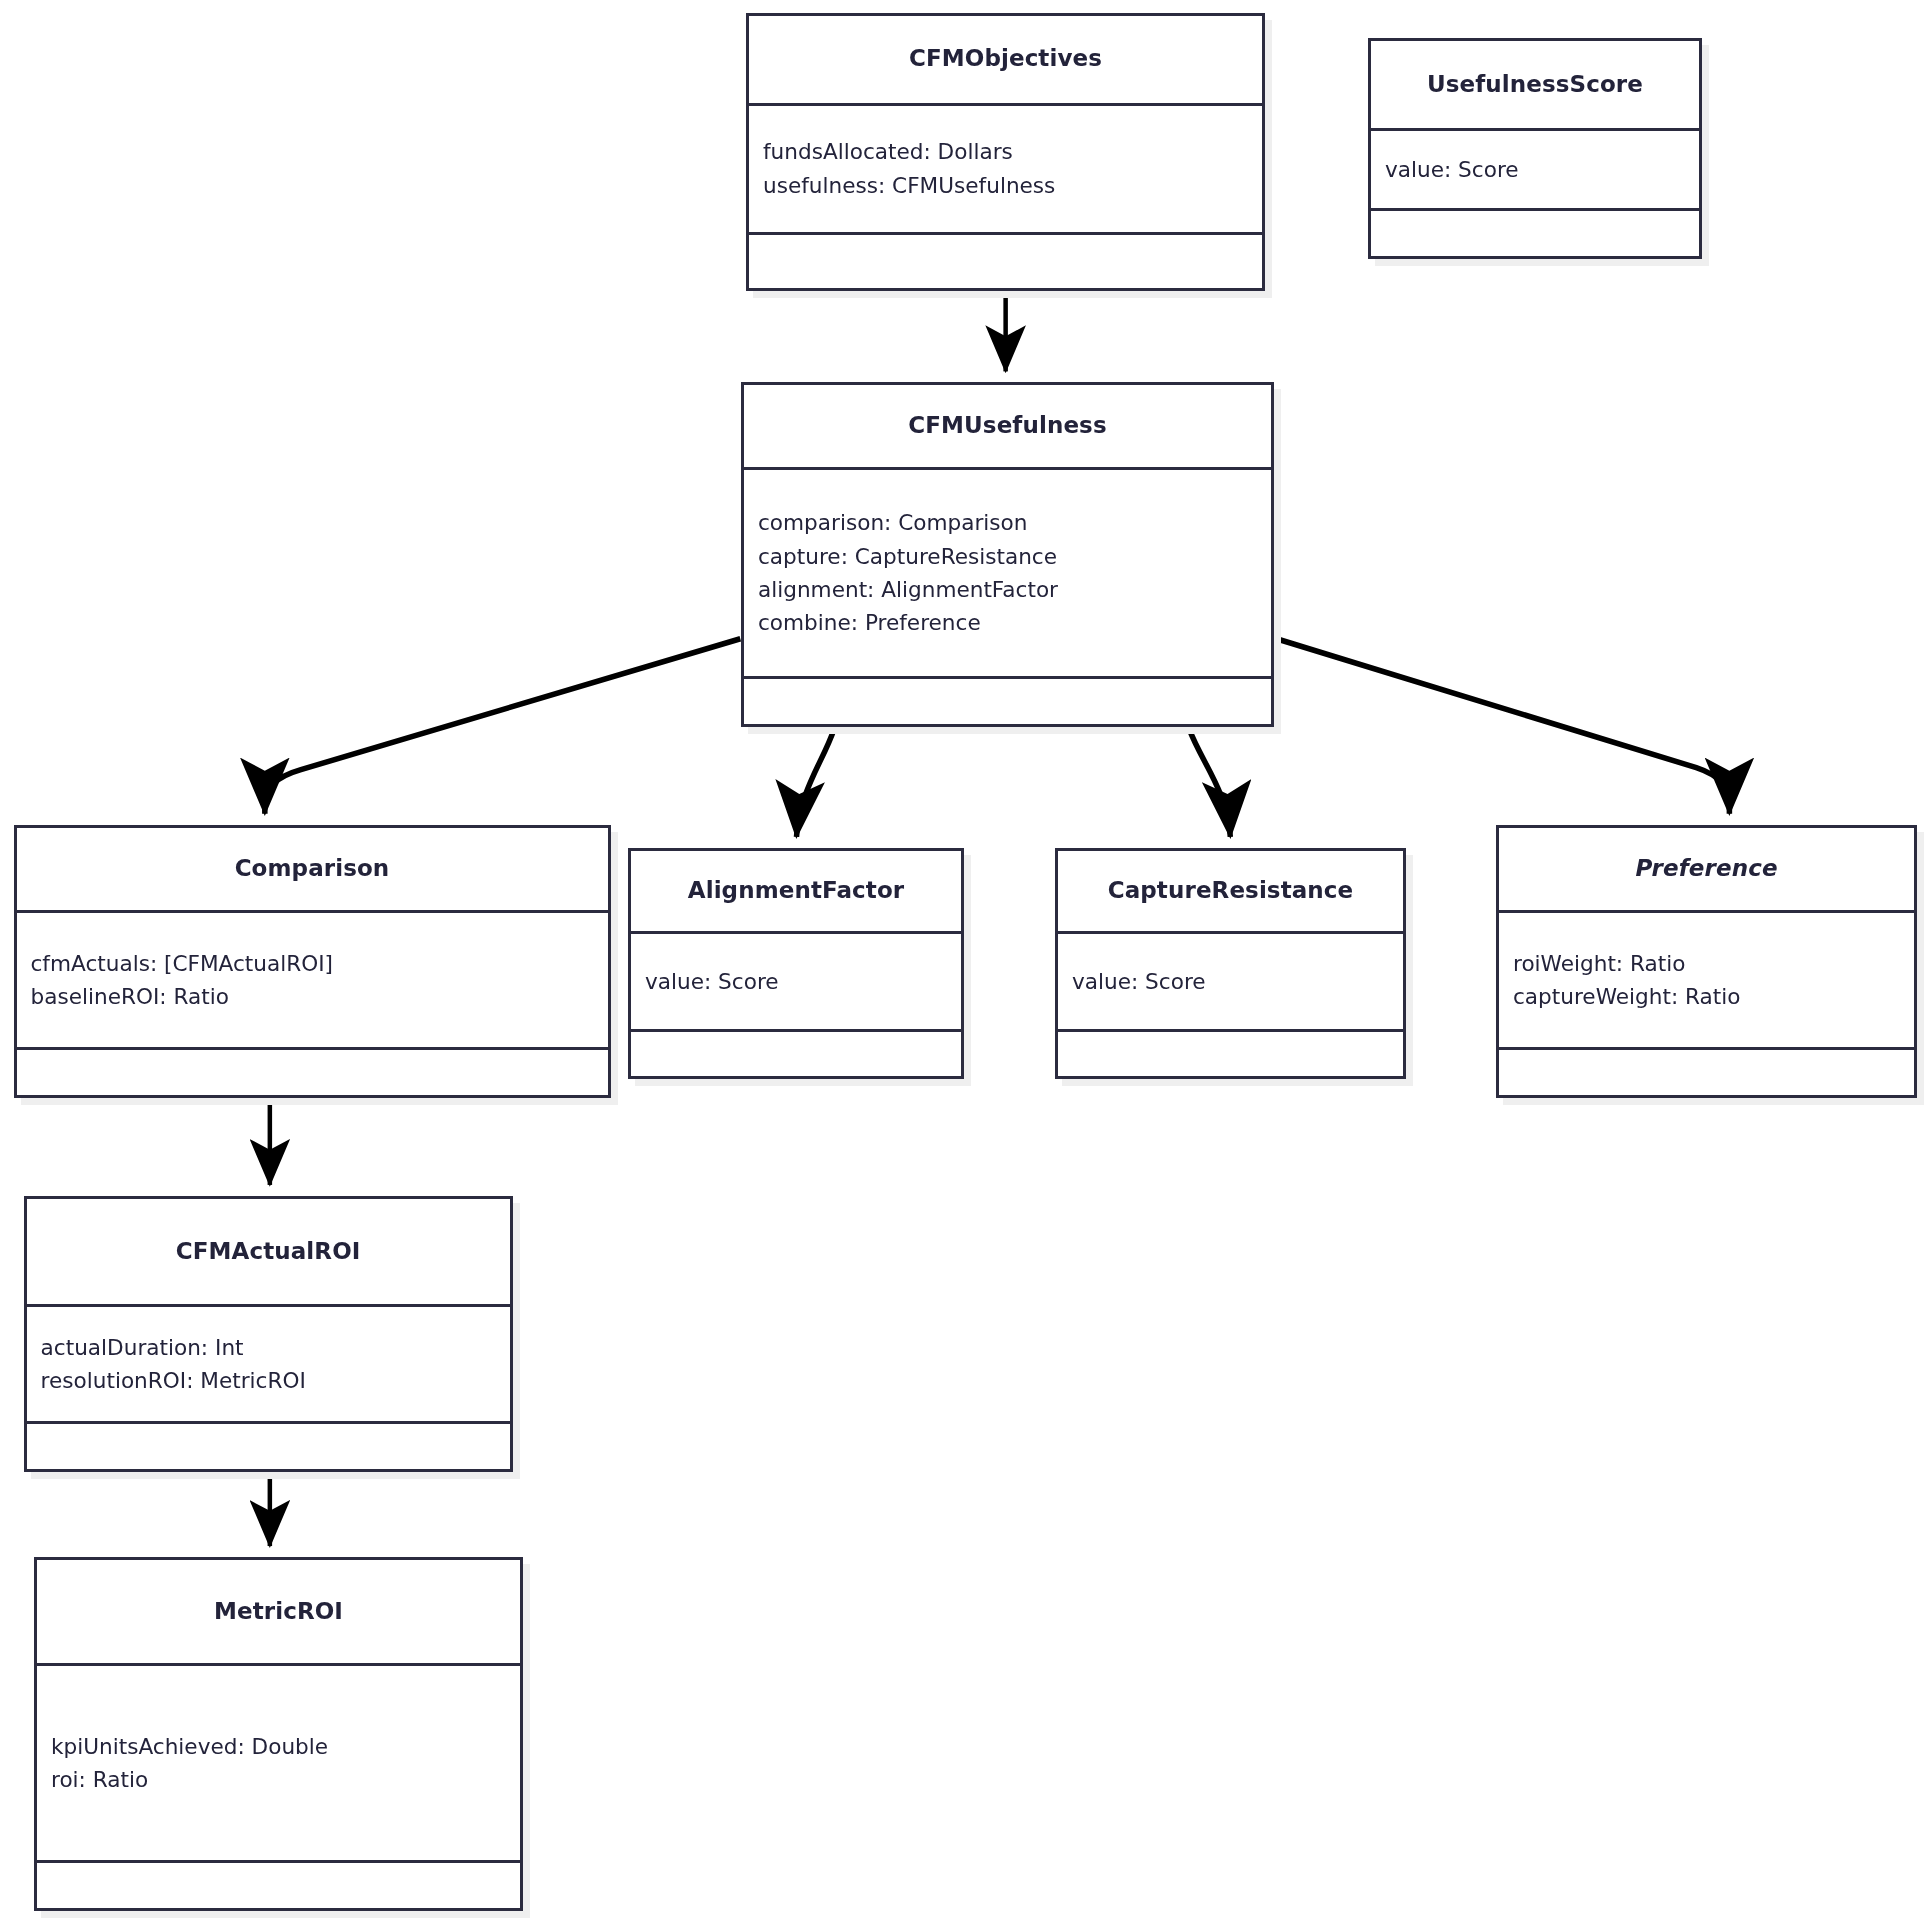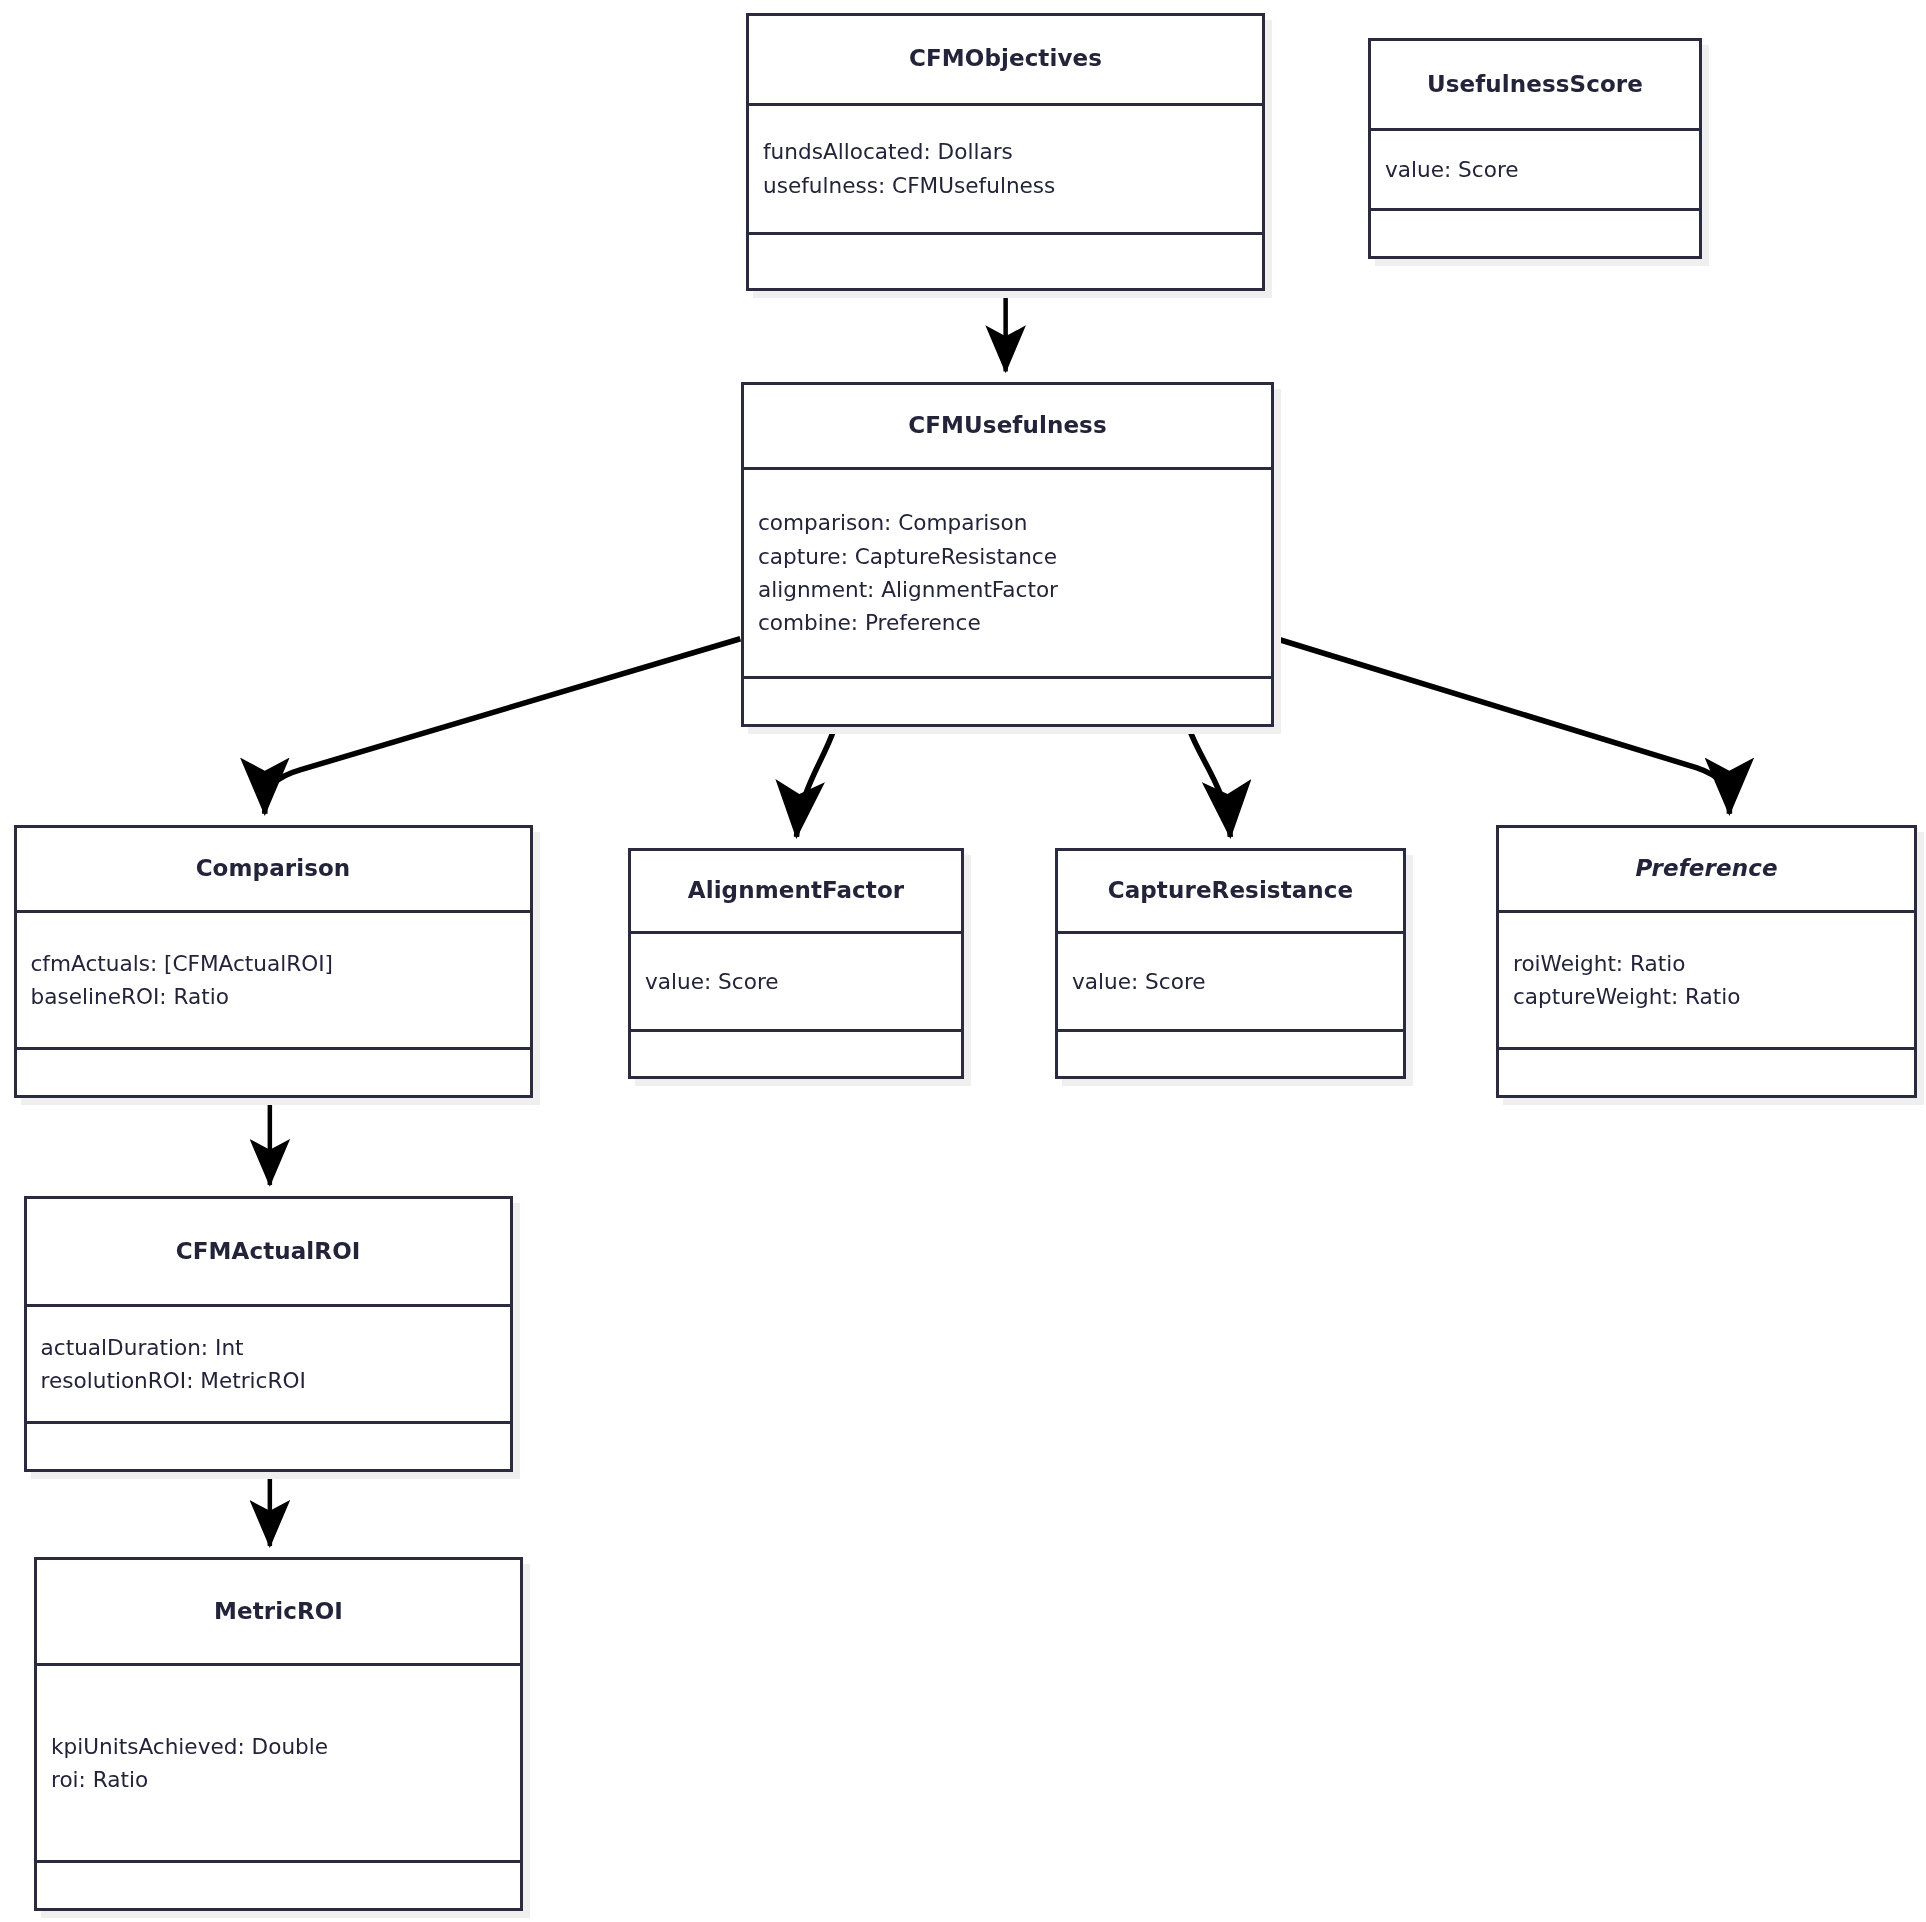--- a/index.html
+++ b/index.html
@@ -130,21 +130,21 @@
           <div class="uml-title">CFMUsefulness</div>
         </div>
         <div class="uml-attrs">
           <div class="uml-attr">comparison: Comparison</div>
           <div class="uml-attr">capture: CaptureResistance</div>
           <div class="uml-attr">alignment: AlignmentFactor</div>
           <div class="uml-attr">combine: Preference</div>
         </div>
         <div class="uml-methods" style="height: 45px;"></div>
       </div>
-      <div class="uml-class" style="left: 13.5px; top: 825px; width: 519px; height: 273px;">
+      <div class="uml-class" style="left: 13.5px; top: 825px; width: 597px; height: 273px;">
         <div class="uml-header" style="height: 85px;">
           <div class="uml-title">Comparison</div>
         </div>
         <div class="uml-attrs">
           <div class="uml-attr">cfmActuals: [CFMActualROI]</div>
           <div class="uml-attr">baselineROI: Ratio</div>
         </div>
         <div class="uml-methods" style="height: 45px;"></div>
       </div>
       <div class="uml-class" style="left: 628px; top: 848px; width: 336px; height: 231px;">

